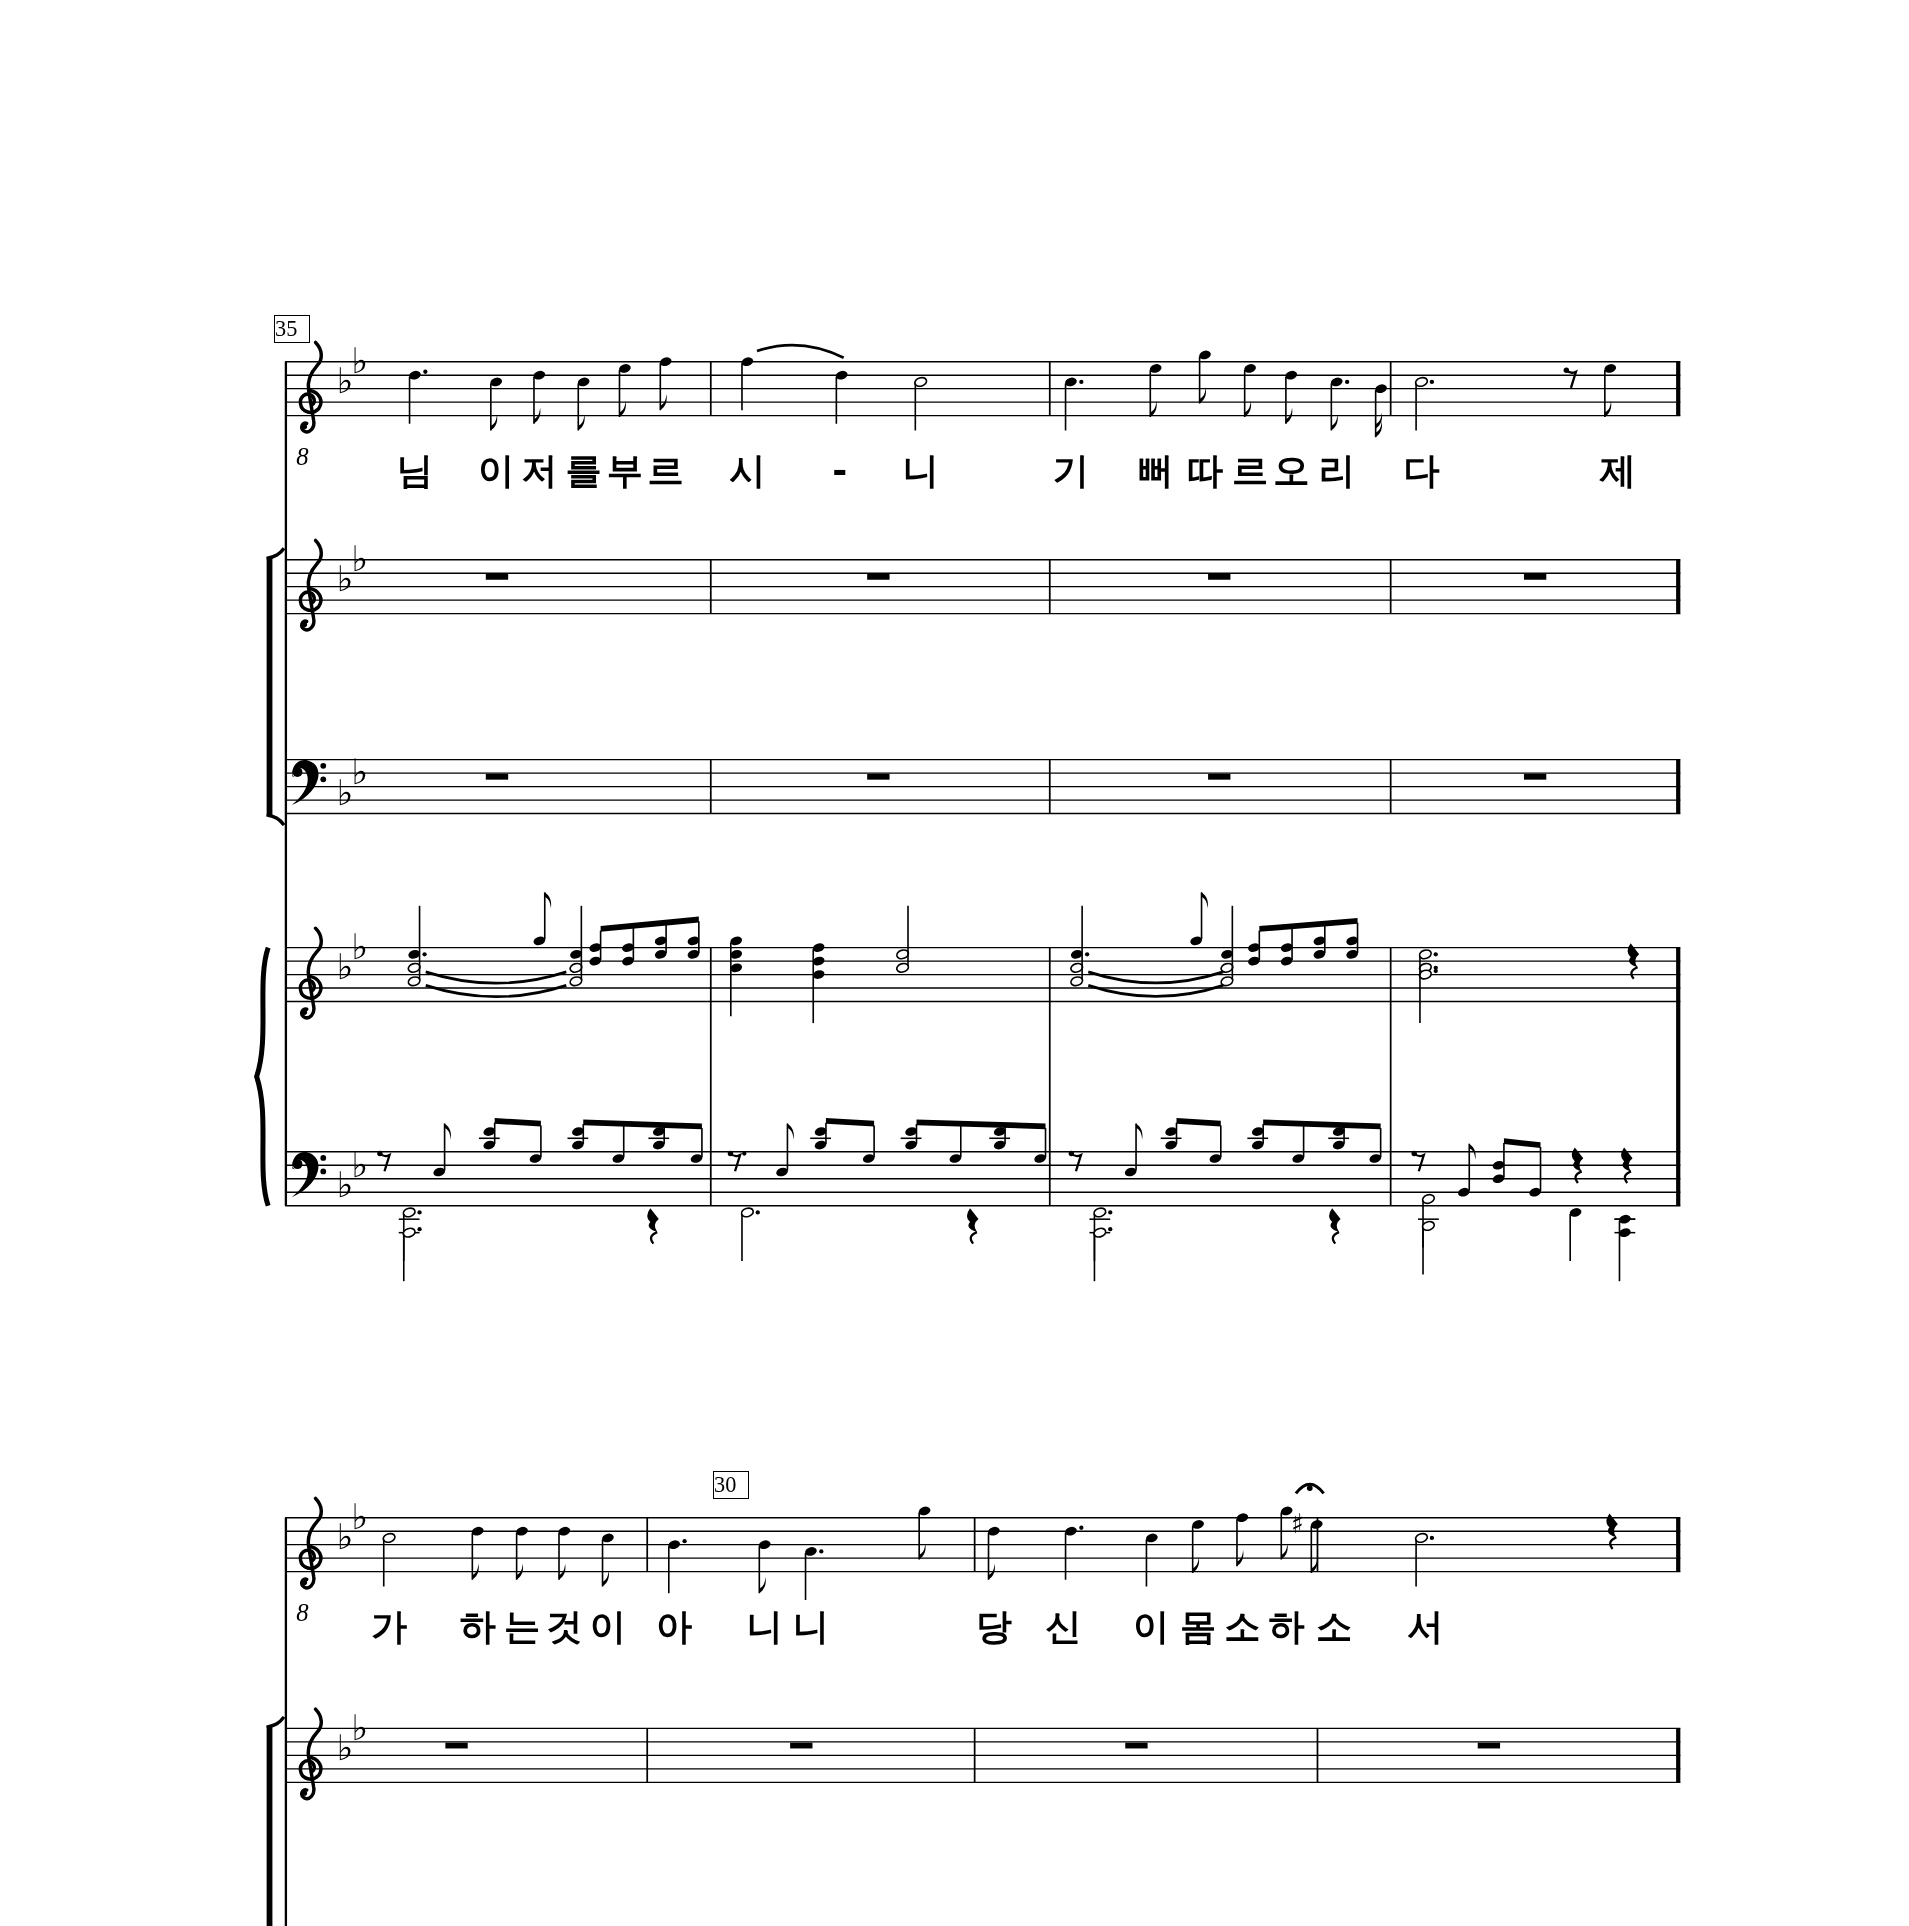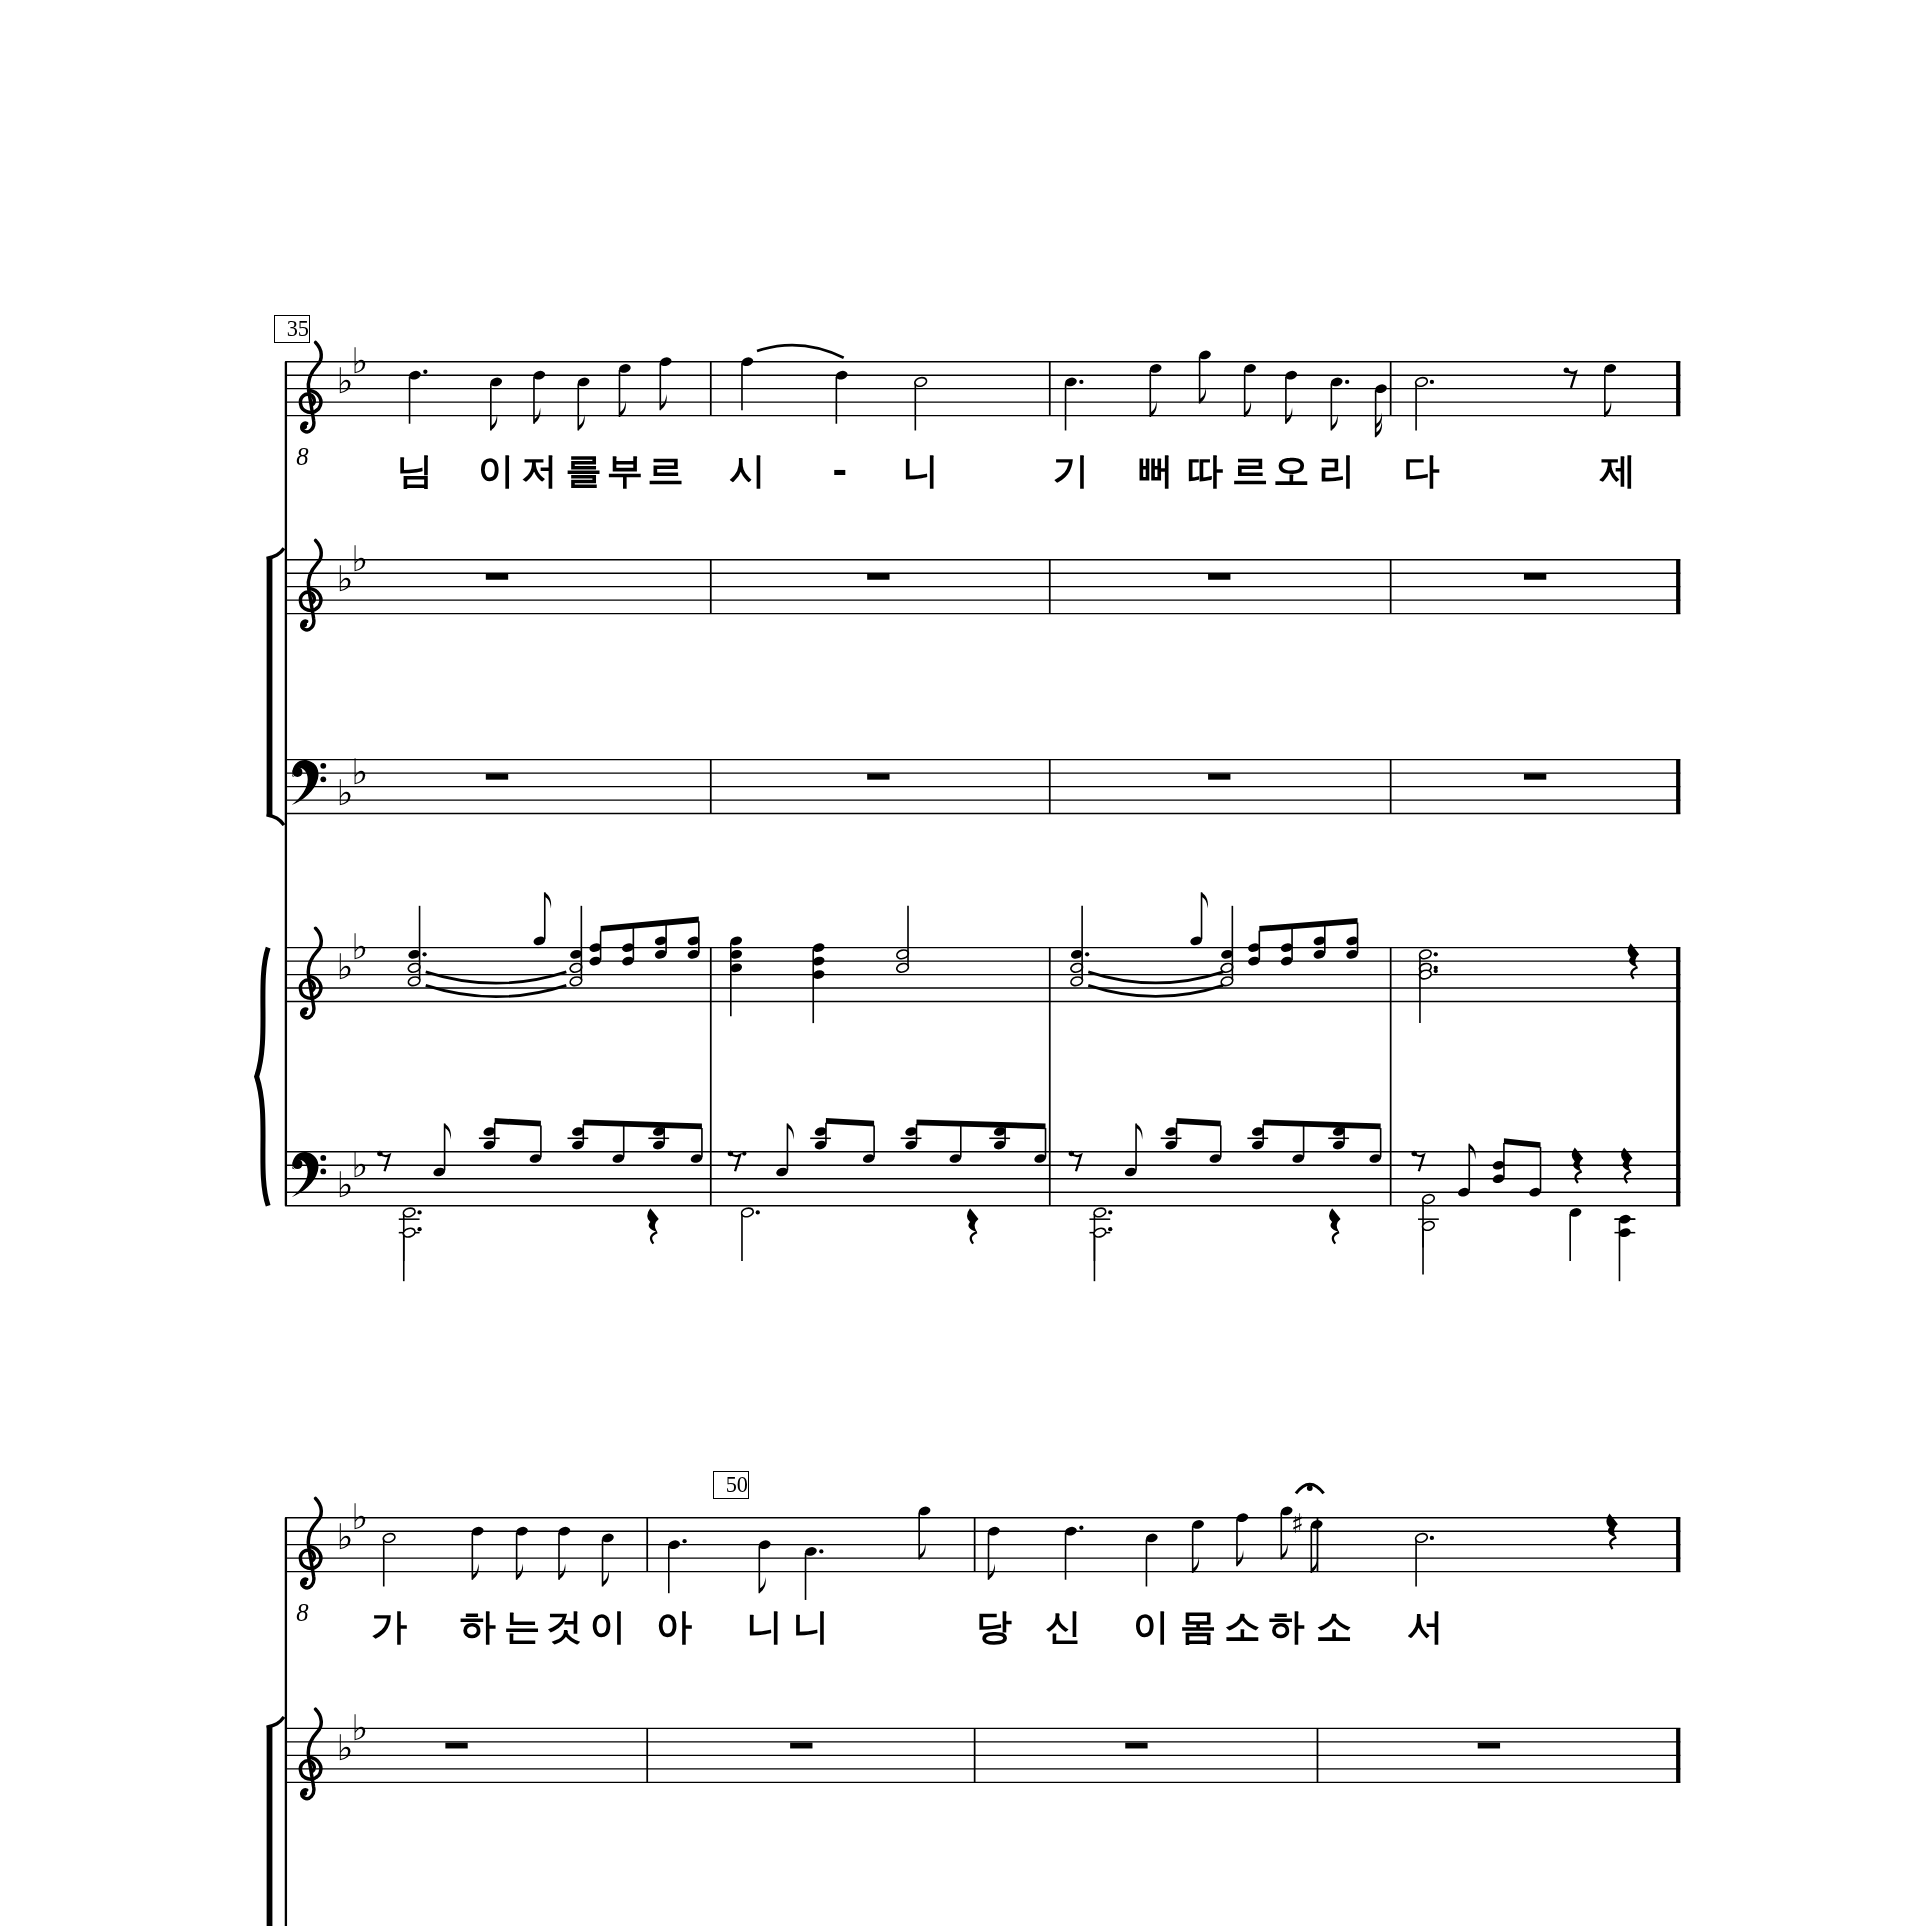--- a/index.html
+++ b/index.html
@@ -1,19 +1,19 @@
 <!DOCTYPE html>
 <html style="font-size:6.2px"><head>
 <meta charset="utf-8">
 <style>
   html,body{margin:0;padding:0;background:#888;}
   .page{position:relative;width:1910px;height:2703px;background:#ffffff;overflow:hidden;
         font-family:"Liberation Serif",serif;color:#000;}
   .mbox{position:absolute;border:1.2px solid #000;background:#fff;display:flex;
-        align-items:center;justify-content:flex-end;font-size:22.3px;z-index:3;}
+        align-items:center;justify-content:flex-start;font-size:22.3px;z-index:3;}
   #mbox35{left:274px;top:315px;width:34px;height:26px;}
   #mbox40{left:713px;top:1471px;width:34px;height:26px;}
   svg.score{position:absolute;left:0;top:0;z-index:1;}
   svg text{fill:#000;}
   svg text.lyr{font-family:"DejaVu Sans","Liberation Sans",sans-serif;font-weight:600;}
   svg text.sym{font-family:"DejaVu Sans","Liberation Sans",sans-serif;}
   svg text.oct{font-family:"Liberation Serif",serif;font-style:italic;}
 </style>
 </head>
 <body>
@@ -783,17 +783,17 @@
         <text x="3225" y="4256" font-size="94" text-anchor="middle" class="lyr">소</text>
         <text x="3340" y="4256" font-size="94" text-anchor="middle" class="lyr">하</text>
         <text x="3463" y="4256" font-size="94" text-anchor="middle" class="lyr">소</text>
         <text x="3700" y="4256" font-size="94" text-anchor="middle" class="lyr">서</text>
       </g>
     </svg>
   <div class="mbox" id="mbox35">
     <span>35</span>
   </div>
   <div class="mbox" id="mbox40">
-    <span>50</span>
+    <span>30</span>
   </div>
 
 </div>
 
 
 </body></html>

